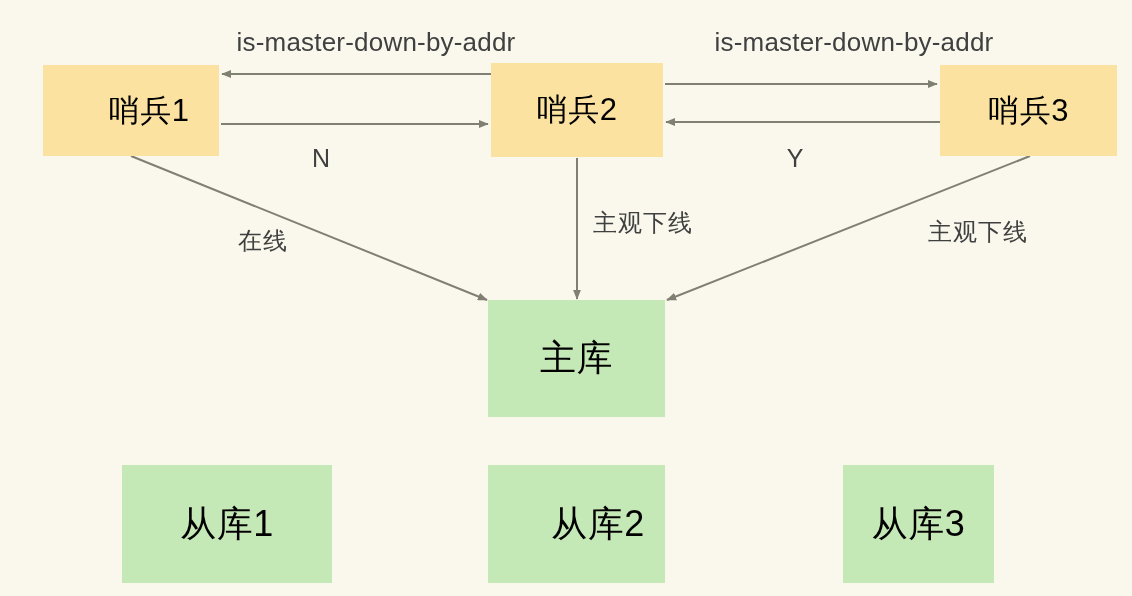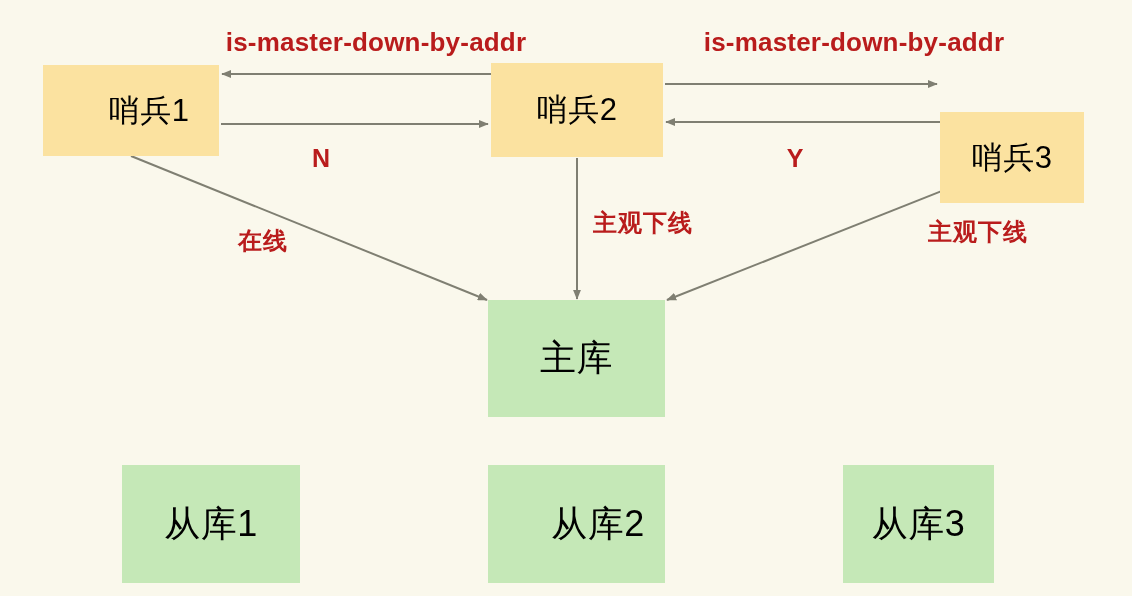--- a/index.html
+++ b/index.html
@@ -36,24 +36,23 @@
   .node-sentinel {
     background: #fbe2a0;
     font-size: 31px;
   }
   .node-db {
     background: #c5e8b7;
     font-size: 36px;
   }
   .edge-label {
     position: absolute;
-    color: #b91c1c;
+    color: #404040;
     white-space: nowrap;
     line-height: 1;
-    font-weight: bold;
   }
   .label-proto {
     font-size: 26px;
     letter-spacing: 0.2px;
   }
   .label-flag {
     font-size: 25px;
   }
   .label-cn {
     font-size: 24px;
@@ -95,29 +94,29 @@
   </svg>
 
   <div class="node node-sentinel" style="left:43px; top:65px; width:176px; height:91px;padding-left:36px;">
     <span>哨兵1</span>
   </div>
 
   <div class="node node-sentinel" style="left:491px; top:63px; width:172px; height:94px;">
     <span>哨兵2</span>
   </div>
 
-  <div class="node node-sentinel" style="left:940px; top:65px; width:144px; height:91px;margin-top:47px;">
+  <div class="node node-sentinel" style="left:940px; top:65px; width:177px; height:91px;">
     <span>哨兵3</span>
   </div>
 
   <div class="node node-db" style="left:488px; top:300px; width:177px; height:117px;">
     <span>主库</span>
   </div>
 
-  <div class="node node-db" style="left:122px; top:465px; width:178px; height:118px;">
+  <div class="node node-db" style="left:122px; top:465px; width:210px; height:118px;">
     <span>从库1</span>
   </div>
 
   <div class="node node-db" style="left:488px; top:465px; width:177px; height:118px;padding-left:43px;">
     <span>从库2</span>
   </div>
 
   <div class="node node-db" style="left:843px; top:465px; width:151px; height:118px;">
     <span>从库3</span>
   </div>

